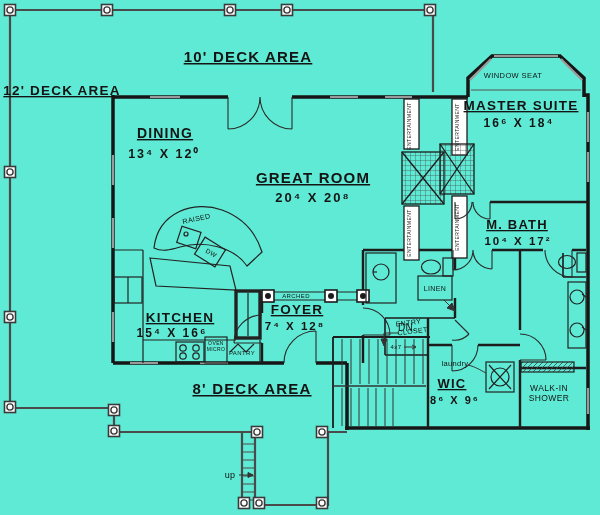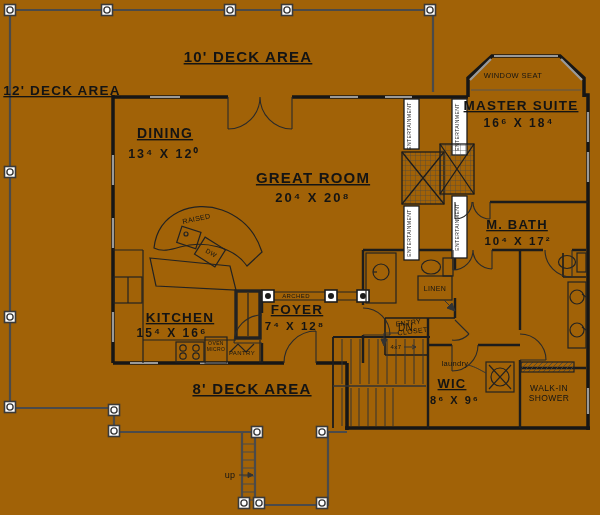--- a/index.html
+++ b/index.html
@@ -1,17 +1,17 @@
 <!DOCTYPE html>
 <html><head>
 <meta charset="utf-8">
 <style>
   html,body { margin:0; padding:0; background:#e8e8e8; }
   .stage {
-    position:relative; width:600px; height:515px; background:#a16207;
+    position:relative; width:600px; height:515px; background:#5eead4;
     overflow:hidden; font-family:"Liberation Sans", sans-serif;
   }
   svg { position:absolute; left:0; top:0; }
   text { fill:#141414; font-family:"Liberation Sans", sans-serif; }
   .rname { letter-spacing:1.2px; text-decoration:underline; font-weight:bold; }
   .dims  { letter-spacing:2px; font-weight:bold; }
   .tiny  { letter-spacing:0.4px; }
   .hand  { letter-spacing:0.3px; }
 </style>
 </head>

